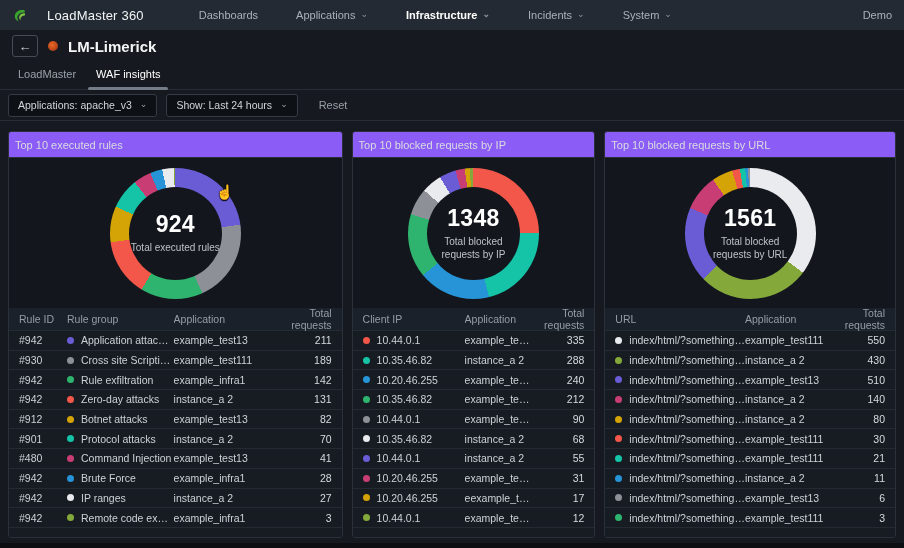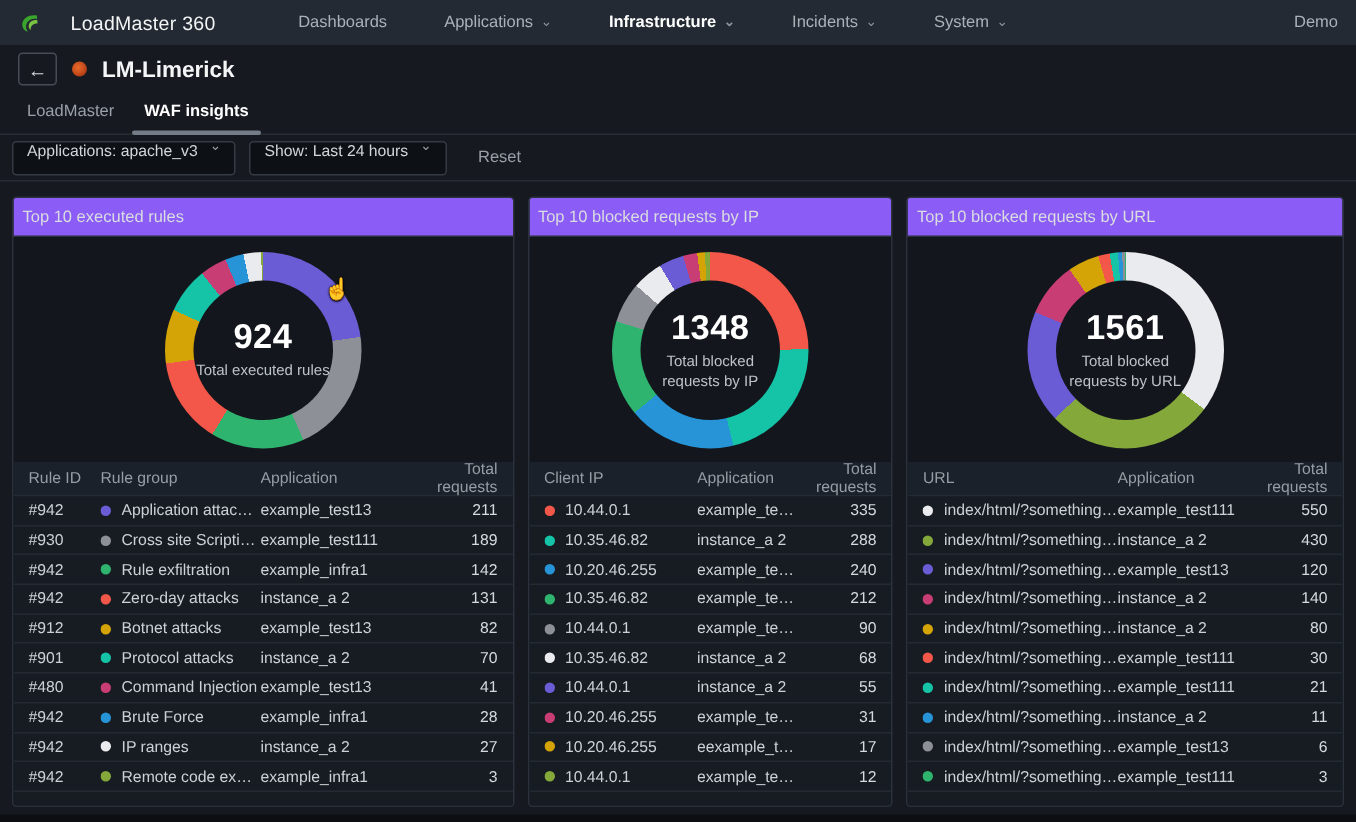--- a/index.html
+++ b/index.html
@@ -34,30 +34,30 @@
   .status-dot {
     width:10px; height:10px; border-radius:50%;
     background:radial-gradient(circle at 40% 40%, #e86a2a 0%, #c2491a 55%, #7e2a0d 100%);
   }
   .page-title { font-size:15px; font-weight:600; color:#f4f5f6; }
   
   .tabs { display:flex; align-items:flex-end; height:28px; padding:0 8px; border-bottom:1px solid #262d35; }
   .tab {
     font-size:11px; color:#9aa1a8; padding:6px 10px 9px; cursor:pointer; position:relative;
   }
-  .tab.active { color:#ffffff; font-weight:bold; }
+  .tab.active { color:#ffffff; font-weight:normal; }
   .tab.active::after {
     content:""; position:absolute; left:2px; right:2px; bottom:-1px; height:3px;
     background:#747d87; border-radius:2px;
   }
   
   .filterbar { display:flex; align-items:center; height:31px; padding:0 8px; gap:9px; border-bottom:1px solid #262d35; }
   .dropdown {
     height:23px; background:#0d1014; border:1px solid #343b44; border-radius:3px;
-    display:flex; gap:8px; padding:0 9px;
+    display:flex; align-items:center; gap:8px; padding:0 9px;
     font-size:10.5px; color:#d2d6da; cursor:pointer;
   }
   .dd-caret { font-size:9px; color:#9aa1a8; margin-top:-3px; }
   .reset-btn { font-size:11px; color:#9aa0a7; margin-left:12px; cursor:pointer; background:none; border:none; font-family:inherit; }
   
   .main { padding:10px 8px 0; display:flex; gap:9px; }
   .panel {
     background:#13171d; border:1px solid #2a313a; border-radius:3px;
     height:407px; display:flex; flex-direction:column; overflow:hidden;
   }
@@ -532,21 +532,21 @@
         </div>
         <div class="tr">
           <div class="td c0">
             <span class="dot" style="background: rgb(106, 92, 213);"></span>
             <span class="cell-text">index/html/?something003=...</span>
           </div>
           <div class="td c1">
             <span class="cell-text">example_test13</span>
           </div>
           <div class="td c2">
-            <span class="cell-text">120</span>
+            <span class="cell-text">510</span>
           </div>
         </div>
         <div class="tr">
           <div class="td c0">
             <span class="dot" style="background: rgb(200, 61, 116);"></span>
             <span class="cell-text">index/html/?something003=...</span>
           </div>
           <div class="td c1">
             <span class="cell-text">instance_a 2</span>
           </div>

